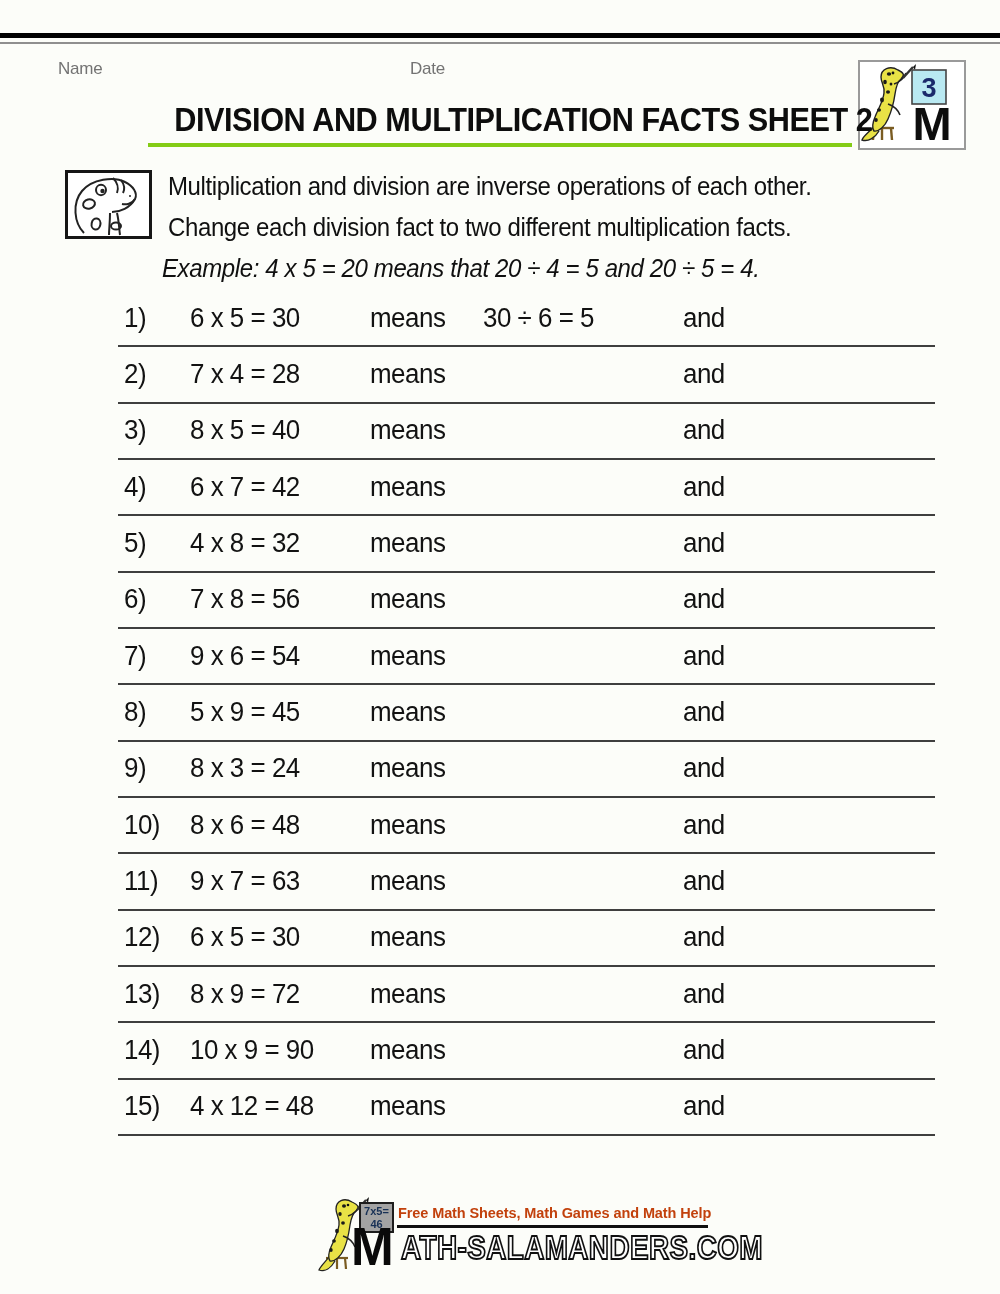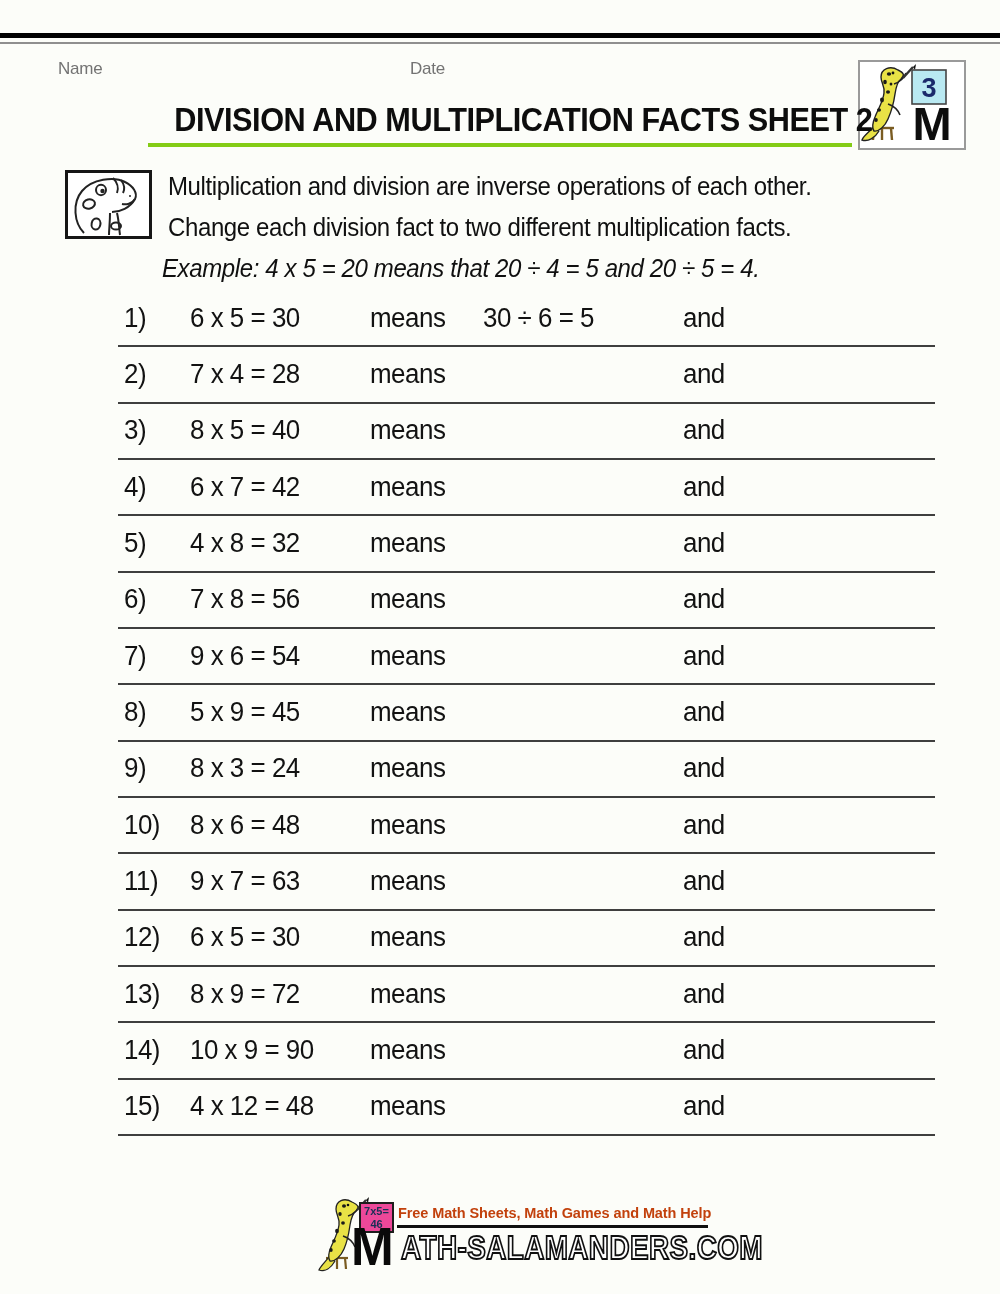--- a/index.html
+++ b/index.html
@@ -23,21 +23,21 @@
          transform:scaleX(0.96);transform-origin:left;white-space:nowrap;}
   .instr-1{top:172px;}
   .instr-2{top:213px;}
   .instr-ex{top:254px;left:162px;font-style:italic;}
   .rows{position:absolute;left:118px;top:291px;width:817px;}
   .row{height:56.35px;display:grid;grid-template-columns:66px 180px 113px 200px 52px 1fr;
        align-items:center;padding-left:6px;border-bottom:2px solid #3f3f3f;box-sizing:border-box;
        font-size:27px;letter-spacing:-0.5px;color:#121212;}
   .row span{transform:scaleX(0.96);transform-origin:left;white-space:nowrap;}
   .footer-sal{position:absolute;left:318px;top:1196px;}
-  .f-badge{position:absolute;left:359px;top:1202px;width:35px;height:31px;background:#ec4899;
+  .f-badge{position:absolute;left:359px;top:1202px;width:35px;height:31px;background:#a3a3a3;
            border:2px solid #1d1d1d;box-sizing:border-box;text-align:center;line-height:1.15;
            font-size:11px;font-weight:bold;color:#173055;padding-top:1px;}
   .f-tagline{position:absolute;left:398px;top:1205px;width:312px;text-align:center;
              font-size:14.5px;font-weight:bold;letter-spacing:-0.1px;color:#c2410c;white-space:nowrap;}
   .f-rule{position:absolute;left:397px;top:1225px;width:311px;height:3px;background:#101010;}
   .f-bigm{position:absolute;left:351px;top:1219px;font-size:54px;font-weight:bold;line-height:1;
           color:#0a0a0a;transform:scaleX(0.95);transform-origin:left;}
   .f-brand{position:absolute;left:401px;top:1229px;font-size:34px;font-weight:bold;line-height:1.1;
            color:#fff;-webkit-text-stroke:2px #101010;letter-spacing:0.5px;white-space:nowrap;
            transform:scaleX(0.82);transform-origin:left;}

